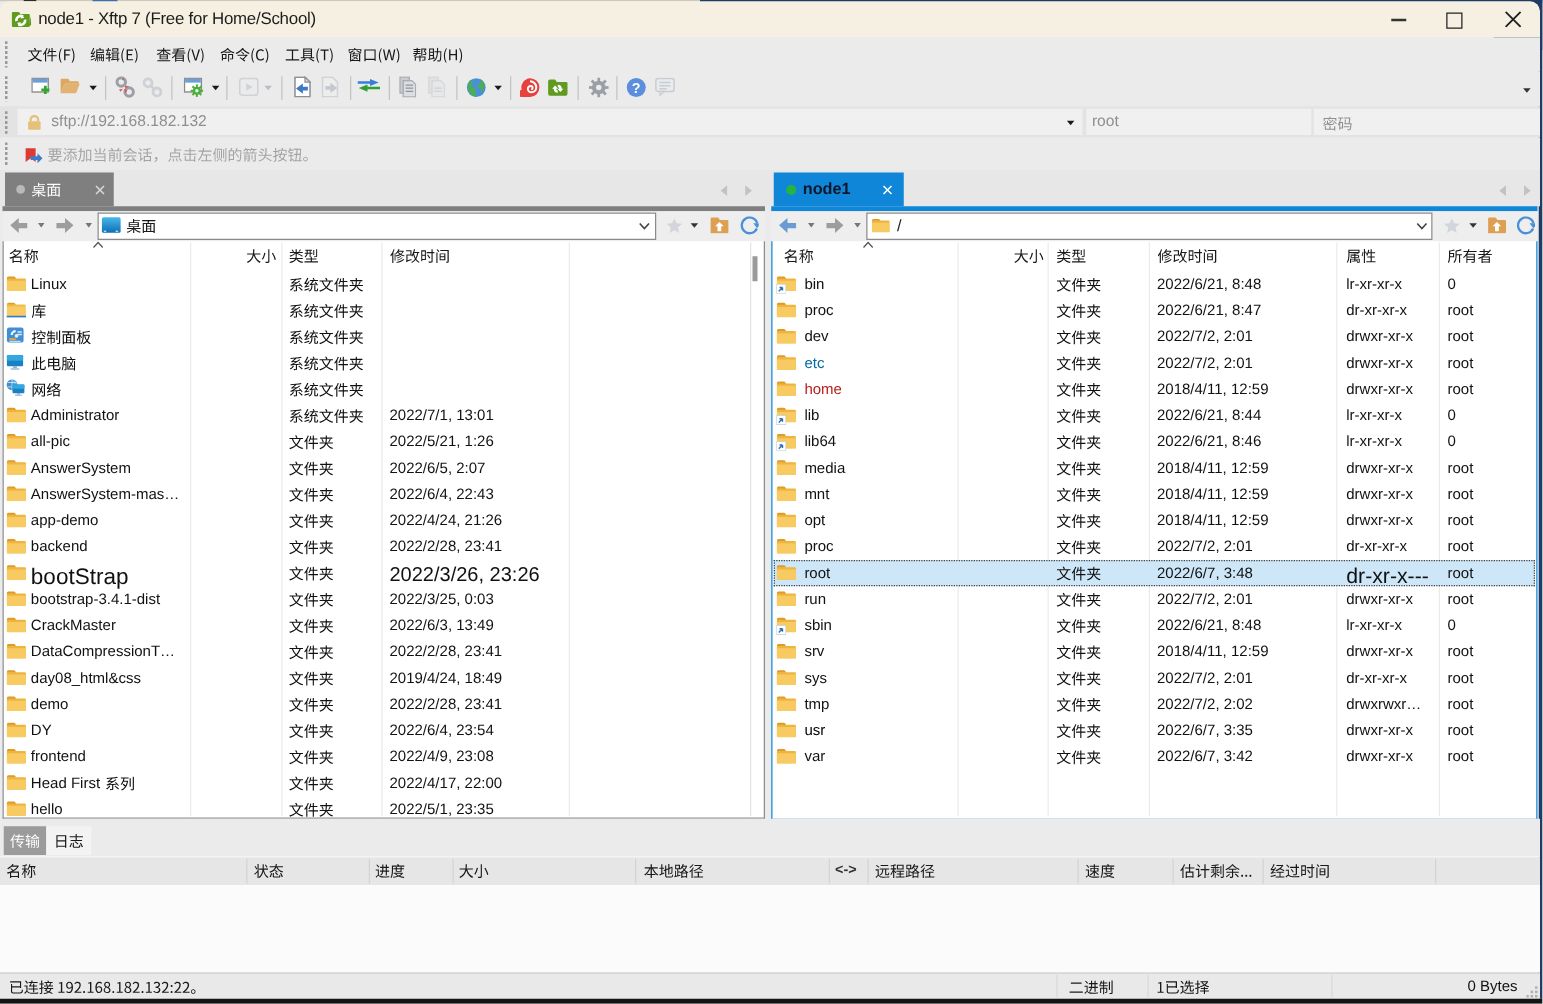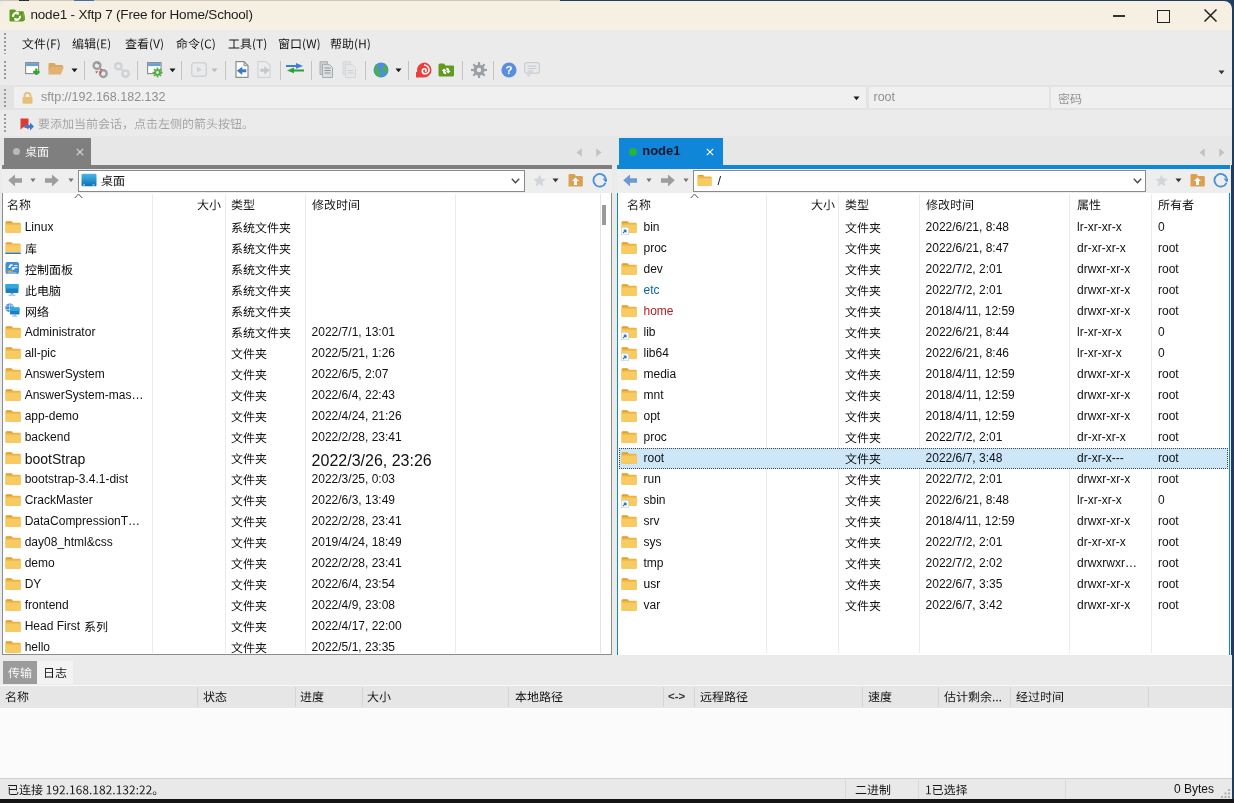--- a/index.html
+++ b/index.html
@@ -526,21 +526,21 @@
 <span class="t" style="left:24.7px;top:430.5px;font-size:12px;color:#111">backend</span>
 <svg class="zh" style="left:231px;top:431.5px" width="36.0" height="12" viewBox="0 0 36.0 12">
       <use href="#wjj" fill="#111"></use>
     </svg>
 <span class="t" style="left:311.6px;top:430.5px;font-size:12px;color:#111">2022/2/28, 23:41</span>
 <svg class="ic" style="left:5px;top:450.5px" width="16" height="13" viewBox="0 0 16 13">
       <path d="M0.5 2.5 Q0.5 1.2 1.7 1.2 L6.2 1.2 Q6.9 1.2 7.3 1.9 L8 3.1 L0.5 3.1 Z" fill="#dd9b28"></path>
       <rect x="0.5" y="2.7" width="15.2" height="10" rx="0.8" fill="#f0b43e"></rect>
       <path d="M0.5 4.6 L15.7 4.6 L15.7 12.7 L0.5 12.7 Z" fill="#f7ca62"></path>
     </svg>
-<span class="t" style="left:24.7px;top:451.5px;font-size:14px;color:#111">bootStrap</span>
+<span class="t" style="left:24.7px;top:451.5px;font-size:18px;color:#111">bootStrap</span>
 <svg class="zh" style="left:231px;top:452.5px" width="36.0" height="12" viewBox="0 0 36.0 12">
       <use href="#wjj" fill="#111"></use>
     </svg>
 <span class="t" style="left:311.6px;top:451.5px;font-size:16px;color:#111">2022/3/26, 23:26</span>
 <svg class="ic" style="left:5px;top:471.5px" width="16" height="13" viewBox="0 0 16 13">
       <path d="M0.5 2.5 Q0.5 1.2 1.7 1.2 L6.2 1.2 Q6.9 1.2 7.3 1.9 L8 3.1 L0.5 3.1 Z" fill="#dd9b28"></path>
       <rect x="0.5" y="2.7" width="15.2" height="10" rx="0.8" fill="#f0b43e"></rect>
       <path d="M0.5 4.6 L15.7 4.6 L15.7 12.7 L0.5 12.7 Z" fill="#f7ca62"></path>
     </svg>
 <span class="t" style="left:24.7px;top:472.5px;font-size:12px;color:#111">bootstrap-3.4.1-dist</span>
@@ -806,21 +806,21 @@
 <svg class="ic" style="left:621px;top:450.5px" width="16" height="13" viewBox="0 0 16 13">
       <path d="M0.5 2.5 Q0.5 1.2 1.7 1.2 L6.2 1.2 Q6.9 1.2 7.3 1.9 L8 3.1 L0.5 3.1 Z" fill="#dd9b28"></path>
       <rect x="0.5" y="2.7" width="15.2" height="10" rx="0.8" fill="#f0b43e"></rect>
       <path d="M0.5 4.6 L15.7 4.6 L15.7 12.7 L0.5 12.7 Z" fill="#f7ca62"></path>
     </svg>
 <span class="t" style="left:643.5px;top:451.5px;font-size:12px;color:#111">root</span>
 <svg class="zh" style="left:845px;top:452.5px" width="36.0" height="12" viewBox="0 0 36.0 12">
       <use href="#wjj" fill="#111"></use>
     </svg>
 <span class="t" style="left:925.6px;top:451.5px;font-size:12px;color:#111">2022/6/7, 3:48</span>
-<span class="t" style="left:1077px;top:451.5px;font-size:12px;color:#111">dr-xr-x---</span>
+<span class="t" style="left:1077px;top:451.5px;font-size:17px;color:#111">dr-xr-x---</span>
 <span class="t" style="left:1158px;top:451.5px;font-size:12px;color:#111">root</span>
 <svg class="ic" style="left:621px;top:471.5px" width="16" height="13" viewBox="0 0 16 13">
       <path d="M0.5 2.5 Q0.5 1.2 1.7 1.2 L6.2 1.2 Q6.9 1.2 7.3 1.9 L8 3.1 L0.5 3.1 Z" fill="#dd9b28"></path>
       <rect x="0.5" y="2.7" width="15.2" height="10" rx="0.8" fill="#f0b43e"></rect>
       <path d="M0.5 4.6 L15.7 4.6 L15.7 12.7 L0.5 12.7 Z" fill="#f7ca62"></path>
     </svg>
 <span class="t" style="left:643.5px;top:472.5px;font-size:12px;color:#111">run</span>
 <svg class="zh" style="left:845px;top:473.5px" width="36.0" height="12" viewBox="0 0 36.0 12">
       <use href="#wjj" fill="#111"></use>
     </svg>

